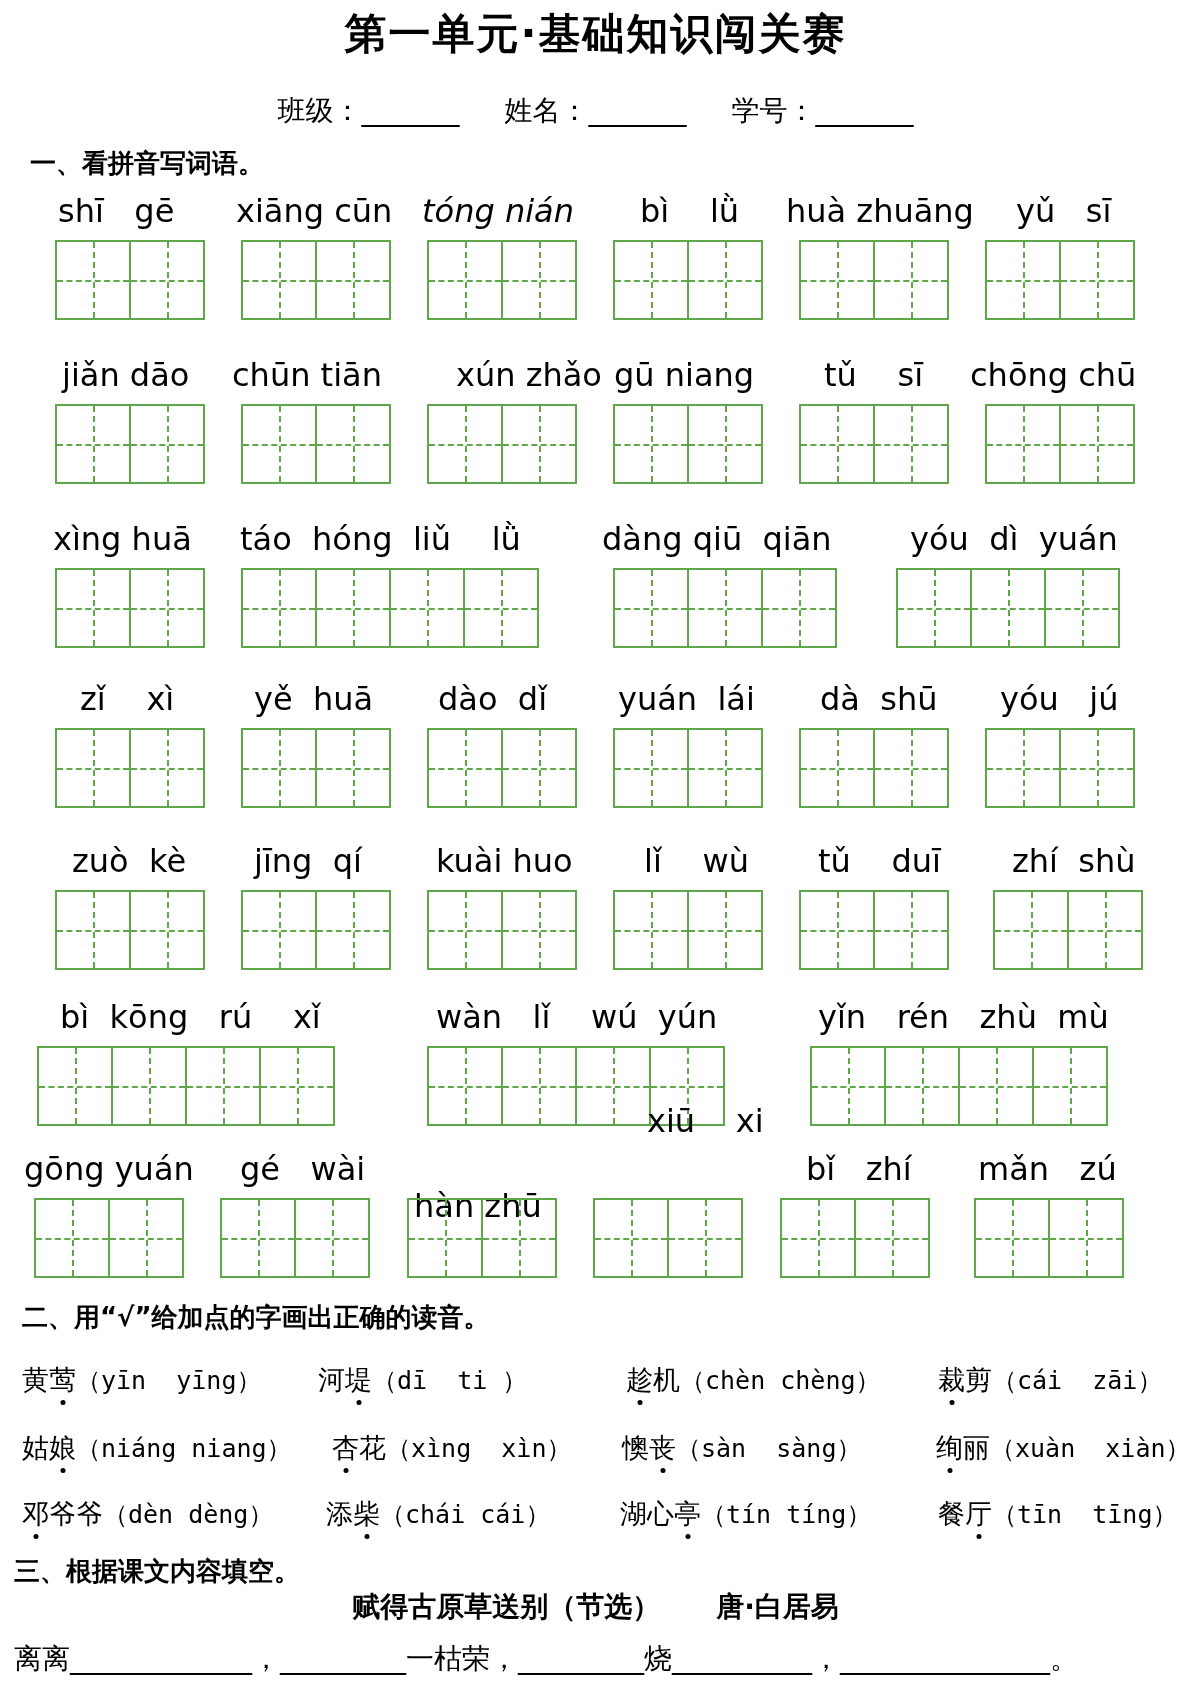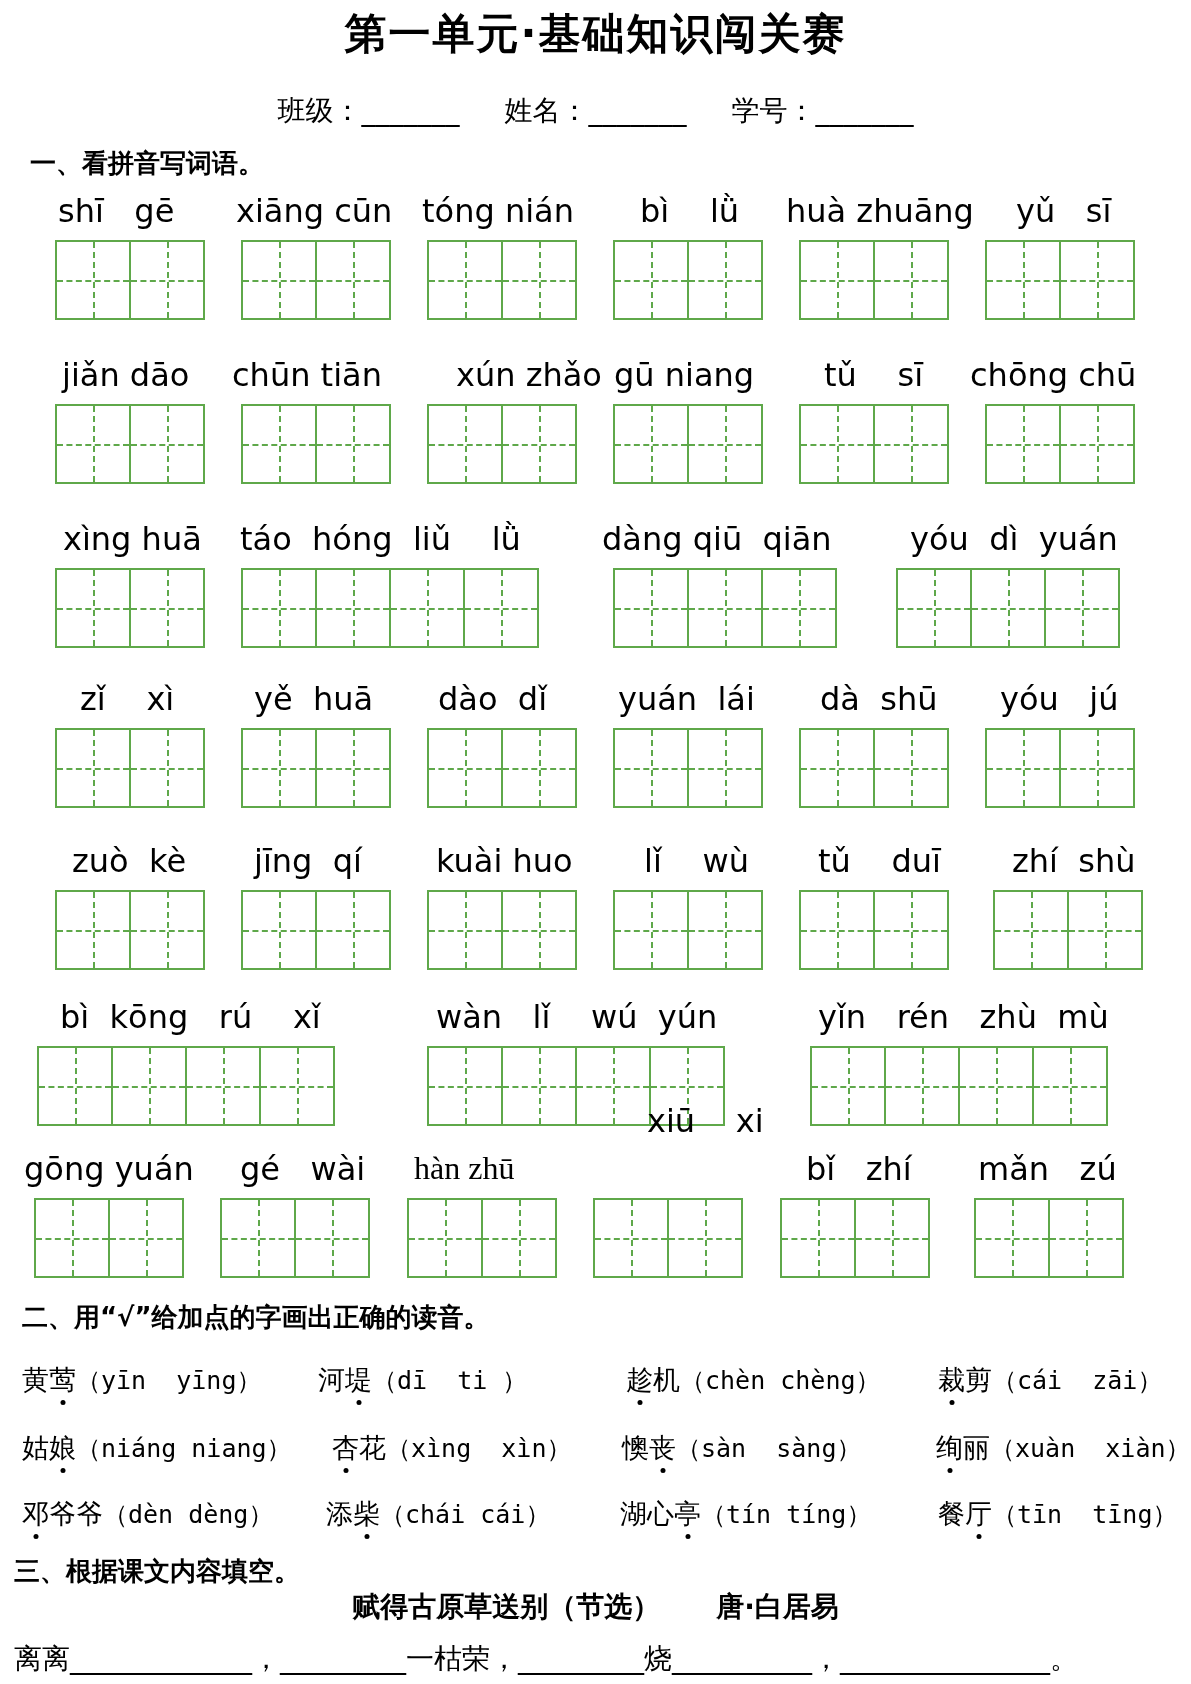--- a/index.html
+++ b/index.html
@@ -38,21 +38,21 @@
     <div class="py" style="top: 192px; left: 58px;">shī   gē</div>
     <div class="grid" style="top: 240px; left: 55px;">
       <div class="cell"></div>
       <div class="cell"></div>
     </div>
     <div class="py" style="top: 192px; left: 236px;">xiāng cūn</div>
     <div class="grid" style="top: 240px; left: 241px;">
       <div class="cell"></div>
       <div class="cell"></div>
     </div>
-    <div class="py" style="top: 192px; left: 422px;">tóng nián</div>
+    <div class="py" style="top: 192px; left: 422px; font-style: italic;">tóng nián</div>
     <div class="grid" style="top: 240px; left: 427px;">
       <div class="cell"></div>
       <div class="cell"></div>
     </div>
     <div class="py" style="top: 192px; left: 640px;">bì    lǜ</div>
     <div class="grid" style="top: 240px; left: 613px;">
       <div class="cell"></div>
       <div class="cell"></div>
     </div>
     <div class="py" style="top: 192px; left: 786px;">huà zhuāng</div>
@@ -88,21 +88,21 @@
     <div class="py" style="top: 356px; left: 824px;">tǔ    sī</div>
     <div class="grid" style="top: 404px; left: 799px;">
       <div class="cell"></div>
       <div class="cell"></div>
     </div>
     <div class="py" style="top: 356px; left: 970px;">chōng chū</div>
     <div class="grid" style="top: 404px; left: 985px;">
       <div class="cell"></div>
       <div class="cell"></div>
     </div>
-    <div class="py" style="top: 520px; left: 63px;">xìng huā</div>
+    <div class="py" style="top: 520px; left: 53px;">xìng huā</div>
     <div class="grid" style="top: 568px; left: 55px;">
       <div class="cell"></div>
       <div class="cell"></div>
     </div>
     <div class="py" style="top: 520px; left: 240px;">táo  hóng  liǔ    lǜ</div>
     <div class="grid" style="top: 568px; left: 241px;">
       <div class="cell"></div>
       <div class="cell"></div>
       <div class="cell"></div>
       <div class="cell"></div>
@@ -203,21 +203,21 @@
     <div class="py" style="top: 1150px; left: 24px;">gōng yuán</div>
     <div class="grid" style="top: 1198px; left: 34px;">
       <div class="cell"></div>
       <div class="cell"></div>
     </div>
     <div class="py" style="top: 1150px; left: 240px;">gé   wài</div>
     <div class="grid" style="top: 1198px; left: 220px;">
       <div class="cell"></div>
       <div class="cell"></div>
     </div>
-    <div class="py" style="top: 1150px; left: 414px; font-family: Liberation Serif, serif;">hàn zhū</div>
+    <div class="py" style="top: 1187px; left: 414px;">hàn zhū</div>
     <div class="grid" style="top: 1198px; left: 407px;">
       <div class="cell"></div>
       <div class="cell"></div>
     </div>
     <div class="py" style="top: 1102px; left: 612px; margin-left: 35px;">xiū    xi</div>
     <div class="grid" style="top: 1198px; left: 593px;">
       <div class="cell"></div>
       <div class="cell"></div>
     </div>
     <div class="py" style="top: 1150px; left: 806px;">bǐ   zhí</div>

